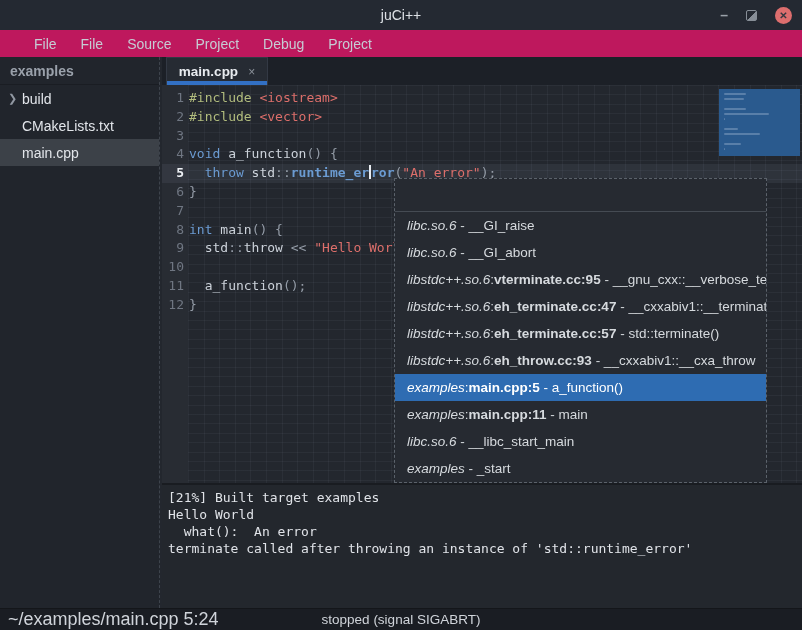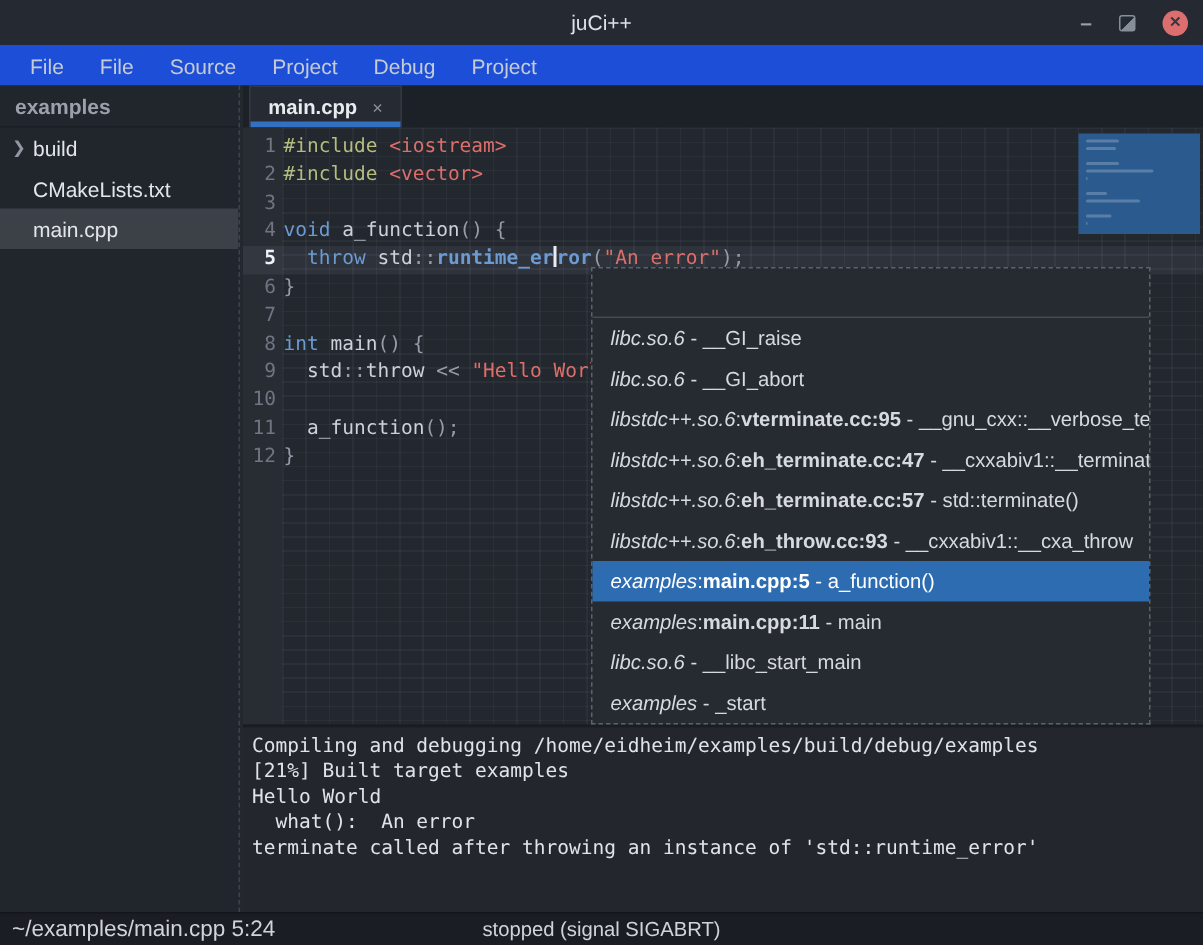--- a/index.html
+++ b/index.html
@@ -15,21 +15,21 @@
     background:#242932; display:flex; align-items:center; justify-content:center; }
   .titlebar .title { color:#dde1e6; font-size:14px; }
   .win-controls { position:absolute; right:10px; top:0; height:30px; display:flex; align-items:center; gap:18px; }
   .btn-min { color:#9aa1a9; font-size:14px; font-weight:bold; line-height:10px; cursor:default; }
   .btn-max { width:11px; height:11px; border:1px solid #878e97; border-radius:2px;
     background:linear-gradient(315deg,#878e97 46%,transparent 46%); }
   .btn-close { width:17px; height:17px; border-radius:50%; background:#dd6e6e;
     color:#343841; font-size:10px; font-weight:bold; display:flex; align-items:center; justify-content:center; }
   
   .menubar { position:absolute; left:0; top:30px; width:802px; height:27px;
-    background:#1d4ed8; display:flex; align-items:center; padding-left:10px; gap:4px; }
+    background:#be185d; display:flex; align-items:center; padding-left:24px; gap:4px; }
   .menu-item { color:#c6ccd4; font-size:14px; padding:3px 10px; border-radius:2px; }
   
   .sidebar { position:absolute; left:0; top:57px; width:159px; height:551px; background:#21252c; }
   .side-header { height:28px; line-height:28px; padding-left:10px; font-size:14px; font-weight:bold;
     color:#9aa1ab; border-bottom:1px solid #1a1d23; }
   .tree-row { height:27px; display:flex; align-items:center; font-size:14px; color:#e2e5ea; }
   .tree-row .chev { width:14px; margin-left:8px; color:#9198a2; font-size:11px; }
   .tree-row .pad { width:14px; margin-left:8px; }
   .tree-row.selected { background:#3c4148; }
   .vsep { position:absolute; left:159px; top:57px; width:3px; height:551px;
@@ -74,21 +74,21 @@
   .pitem b { font-weight:bold; }
   .pitem.sel { background:#2e6cb2; color:#ffffff; }
   
   .hsep { position:absolute; left:162px; top:483px; width:640px; height:2px; background:#191c21; }
   .terminal { position:absolute; left:162px; top:485px; width:640px; height:123px; background:#23272d;
     padding:4px 0 0 6px; }
   .t-line { font-family:"DejaVu Sans Mono", monospace; font-size:13px; line-height:17px; color:#e0e3e8; white-space:pre; }
   
   .statusbar { position:absolute; left:0; top:608px; width:802px; height:22px; background:#1a1d23;
     border-top:1px solid #14161a; display:flex; align-items:center; }
-  .status-left { margin-left:8px; font-size:15px; color:#d0d4da; }
+  .status-left { margin-left:8px; font-size:18px; color:#d0d4da; }
   .status-center { position:absolute; left:50%; transform:translateX(-50%); font-size:13.5px; color:#d0d4da; }
 </style>
 </head>
 <body>
 
 <div class="titlebar">
   <span class="title">juCi++</span>
   <div class="win-controls">
     <span class="btn-min">–</span>
     <span class="btn-max"></span>
@@ -213,21 +213,20 @@
       <div class="pitem"><i>libstdc++.so.6</i>:<b>eh_throw.cc:93</b> - __cxxabiv1::__cxa_throw</div>
       <div class="pitem sel"><i>examples</i>:<b>main.cpp:5</b> - a_function()</div>
       <div class="pitem"><i>examples</i>:<b>main.cpp:11</b> - main</div>
       <div class="pitem"><i>libc.so.6</i> - __libc_start_main</div>
       <div class="pitem"><i>examples</i> - _start</div>
     </div>
 </div>
 
 <div class="hsep"></div>
 <div class="terminal" id="terminal">
-    <div class="t-line">Compiling and debugging /home/eidheim/examples/build/debug/examples</div>
     <div class="t-line">[21%] Built target examples</div>
     <div class="t-line">Hello World</div>
     <div class="t-line">  what():  An error</div>
     <div class="t-line">terminate called after throwing an instance of 'std::runtime_error'</div>
   </div>
 
 <div class="statusbar">
   <span class="status-left">~/examples/main.cpp 5:24</span>
   <span class="status-center">stopped (signal SIGABRT)</span>
 </div>

